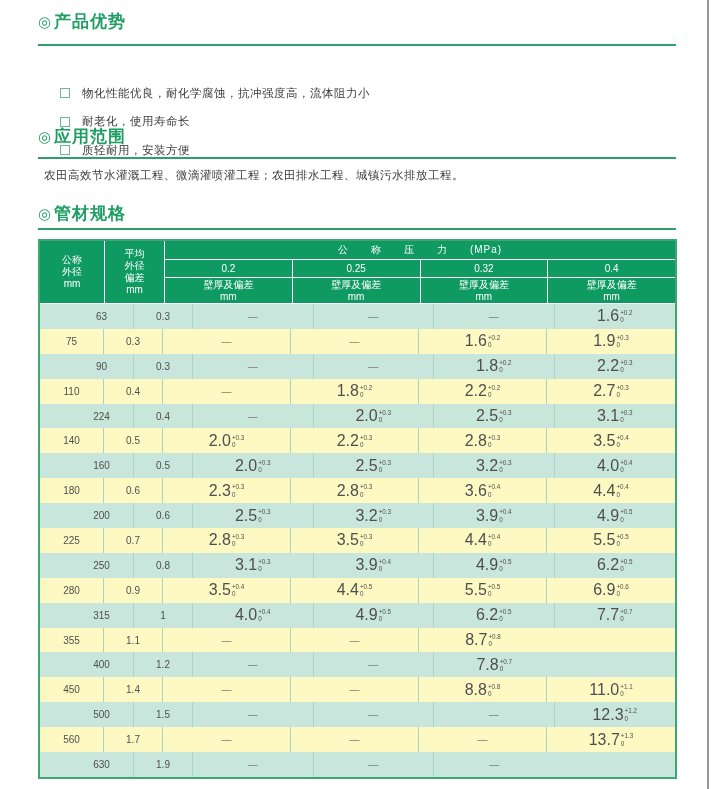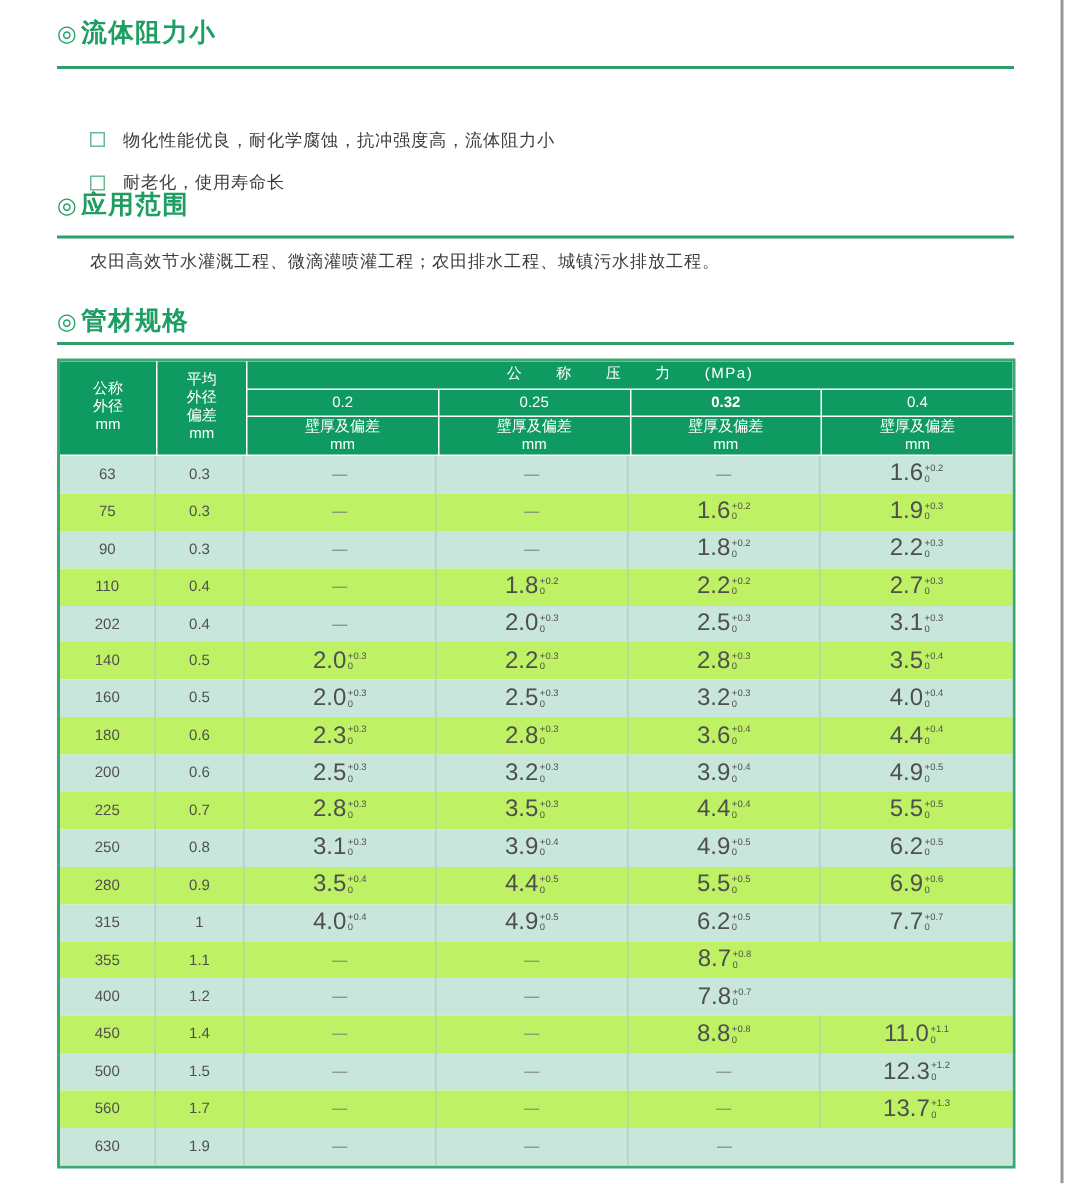--- a/index.html
+++ b/index.html
@@ -24,69 +24,73 @@
     color:var(--green-title);font-size:17px;font-weight:bold;letter-spacing:1px;}
   .section-heading .mark{font-size:15px;font-weight:normal;letter-spacing:0;}
   .rule{position:absolute;left:38px;width:638px;height:1.5px;background:var(--green-rule);}
 
   .bullets{position:absolute;left:60px;top:52px;width:580px;margin-top:27px;}
   .bullet-item{display:flex;align-items:center;height:28.5px;}
   .bullet-box{width:10px;height:10px;border:1.5px solid var(--checkbox);background:#fff;
     flex:0 0 auto;margin-right:12px;}
   .bullet-text{font-size:11.5px;color:var(--text-dark);letter-spacing:0.5px;}
 
-  .app-text{position:absolute;left:60px;top:168px;width:600px;font-size:11.5px;
+  .app-text{position:absolute;left:44px;top:168px;width:600px;font-size:11.5px;
     color:var(--text-dark);letter-spacing:0.5px;line-height:1.35;}
 
   .spec-table{position:absolute;left:38px;top:239px;width:639px;
     border:2px solid var(--green-border);background:#fff;}
   .thead{display:grid;grid-template-columns:64px 59px repeat(4,1fr);
     grid-template-rows:18px 17px 25px;gap:1px;background:#fff;}
   .hcell{background:var(--green-header);color:#fff;display:flex;flex-direction:column;
     align-items:center;justify-content:center;font-size:10px;line-height:1.2;text-align:center;}
   .hcell.pre{white-space:pre-line;}
   .h-col1{grid-column:1;grid-row:1/4;}
   .h-col2{grid-column:2;grid-row:1/4;}
   .h-pressure{grid-column:3/7;grid-row:1;letter-spacing:1px;}
   .h-p{grid-row:2;}
   .h-w{grid-row:3;justify-content:flex-end;}
 
   .tbody{display:flex;flex-direction:column;height:474px;border-top:1px solid #fff;}
-  .trow{flex:1;display:grid;grid-template-columns:64px 59px repeat(4,1fr);background:#bef264;}
-  .trow.alt{background:var(--row-green);}
+  .trow{flex:1;display:grid;grid-template-columns:64px 59px repeat(4,1fr);background:#fef9c3;}
+  .trow.alt{background:var(--row-green);padding-left:30px;}
   .tcell{display:flex;align-items:center;justify-content:center;font-size:10px;
     color:var(--cell-text);border-right:1px solid var(--divider);}
   .tcell:last-child{border-right:none;}
   .tcell .dash{color:var(--dash-color);letter-spacing:0;}
   .val{font-size:16px;color:var(--cell-text);}
   .tol{display:inline-flex;flex-direction:column;justify-content:center;margin-left:1px;
     font-size:6.3px;line-height:1.15;color:var(--cell-text);font-style:normal;}
   .tol i{font-style:normal;display:block;text-align:left;}
 
   .edge-line{position:absolute;top:0;left:707px;width:1.5px;height:789px;background:var(--edge-line);}
 </style>
 </head>
 <body>
 
 <div class="page">
 
   <div class="section-heading" style="top:10px;">
     <span class="mark">◎</span>
-    <span>流体阻力小</span>
+    <span>产品优势</span>
   </div>
   <div class="rule" style="top:44px;"></div>
 
   <div class="bullets">
     <div class="bullet-item">
       <span class="bullet-box"></span>
       <span class="bullet-text">物化性能优良，耐化学腐蚀，抗冲强度高，流体阻力小</span>
     </div>
     <div class="bullet-item">
       <span class="bullet-box"></span>
       <span class="bullet-text">耐老化，使用寿命长</span>
+    </div>
+    <div class="bullet-item">
+      <span class="bullet-box"></span>
+      <span class="bullet-text">质轻耐用，安装方便</span>
     </div>
   </div>
 
   <div class="section-heading" style="top:125px;">
     <span class="mark">◎</span>
     <span>应用范围</span>
   </div>
   <div class="rule" style="top:157px;"></div>
   <div class="app-text">农田高效节水灌溉工程、微滴灌喷灌工程；农田排水工程、城镇污水排放工程。</div>
 
@@ -101,21 +105,21 @@
       <div class="hcell pre h-col1">公称
 外径
 mm</div>
       <div class="hcell pre h-col2">平均
 外径
 偏差
 mm</div>
       <div class="hcell h-pressure">公　　称　　压　　力　　(MPa)</div>
       <div class="hcell h-p" style="grid-column:3;">0.2</div>
       <div class="hcell h-p" style="grid-column:4;">0.25</div>
-      <div class="hcell h-p" style="grid-column:5;font-weight:bold;">0.32</div>
+      <div class="hcell h-p" style="grid-column:5;">0.32</div>
       <div class="hcell h-p" style="grid-column:6;">0.4</div>
       <div class="hcell h-w" style="grid-column:3;">
         <div>壁厚及偏差</div>
         <div>mm</div>
       </div>
       <div class="hcell h-w" style="grid-column:4;">
         <div>壁厚及偏差</div>
         <div>mm</div>
       </div>
       <div class="hcell h-w" style="grid-column:5;">
@@ -218,21 +222,21 @@
           </div>
           <div class="tcell">
             <span class="val">2.7</span>
             <span class="tol">
               <i>+0.3</i>
               <i>0</i>
             </span>
           </div>
         </div>
         <div class="trow alt">
-          <div class="tcell">202</div>
+          <div class="tcell">224</div>
           <div class="tcell">0.4</div>
           <div class="tcell">
             <span class="dash">—</span>
           </div>
           <div class="tcell">
             <span class="val">2.0</span>
             <span class="tol">
               <i>+0.3</i>
               <i>0</i>
             </span>

